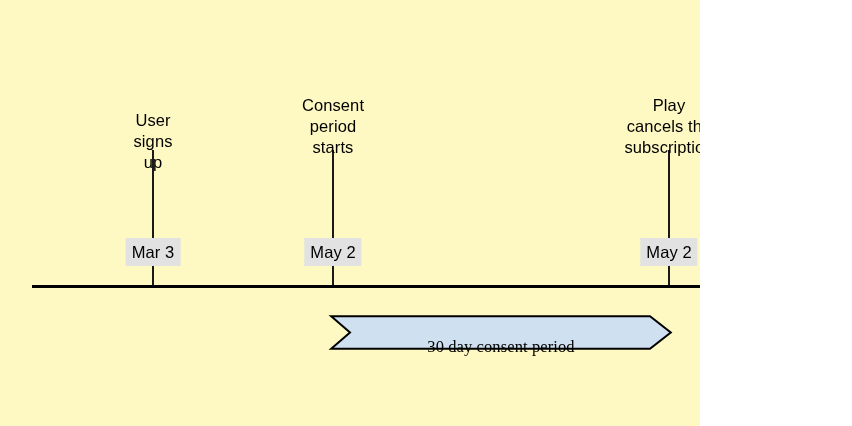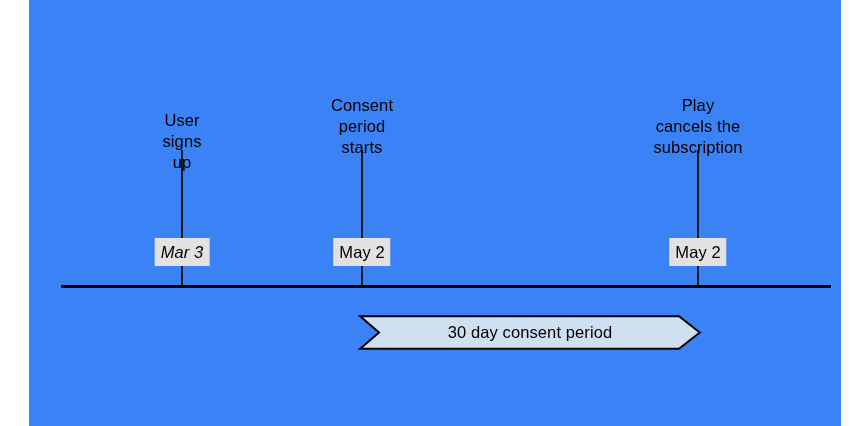--- a/index.html
+++ b/index.html
@@ -6,25 +6,24 @@
     margin: 0;
     padding: 0;
     background: #ffffff;
   }
   body {
     font-family: "Liberation Sans", sans-serif;
     -webkit-font-smoothing: antialiased;
   }
   #canvas {
     position: relative;
-    width: 812px;
+    width: 700px;
     height: 426px;
-    background: #3b82f6;
+    background: #fef9c3;
     overflow: hidden;
-    margin-left: 29px;
   }
 
   
   .axis-line {
     position: absolute;
     background: #000000;
     height: 3px;
     border-radius: 0;
   }
 
@@ -85,37 +84,37 @@
 </head>
 <body>
 
 <div id="canvas">
 
   <div class="axis-line" id="axis" style="left: 32px; width: 770px; top: 285px; height: 3px; background: rgb(0, 0, 0);"></div>
 
   <div class="marker" id="marker-0" style="left: 153px;">
     <div class="tick" style="left: -1px; top: 150px; height: 135px; background: rgb(26, 26, 26);"></div>
     <div class="marker-label" style="left: 0px; top: 110px; color: rgb(0, 0, 0);">User signs up</div>
-    <div class="date-chip" style="left: 0px; top: 238px; background: rgb(226, 226, 226); color: rgb(0, 0, 0); font-style: italic;">Mar 3</div>
+    <div class="date-chip" style="left: 0px; top: 238px; background: rgb(226, 226, 226); color: rgb(0, 0, 0);">Mar 3</div>
   </div>
 
   <div class="marker" id="marker-1" style="left: 333px;">
     <div class="tick" style="left: -1px; top: 150px; height: 135px; background: rgb(26, 26, 26);"></div>
     <div class="marker-label" style="left: 0px; top: 95px; color: rgb(0, 0, 0); text-align: center;">Consent period
 starts</div>
     <div class="date-chip" style="left: 0px; top: 238px; background: rgb(226, 226, 226); color: rgb(0, 0, 0);">May 2</div>
   </div>
 
   <div class="marker" id="marker-2" style="left: 669px;">
     <div class="tick" style="left: -1px; top: 150px; height: 135px; background: rgb(26, 26, 26);"></div>
     <div class="marker-label" style="left: 0px; top: 95px; color: rgb(0, 0, 0);">Play cancels the
 subscription</div>
     <div class="date-chip" style="left: 0px; top: 238px; background: rgb(226, 226, 226); color: rgb(0, 0, 0);">May 2</div>
   </div>
 
   <div class="banner" id="banner" style="left: 330px; top: 315px; width: 342px; height: 35px;">
     <svg id="banner-svg" width="342" height="35" viewBox="0 0 342 35">
       <polygon id="banner-poly" points="1.2,1.2 320,1.2 340.8,17.5 320,33.8 1.2,33.8 20,17.5" fill="#cfe0f0" stroke="#000000" stroke-width="2" stroke-linejoin="miter"></polygon>
     </svg>
-    <div class="banner-text" id="banner-text" style="top: 7px; color: rgb(0, 0, 0);">30 day consent period</div>
+    <div class="banner-text" id="banner-text" style="top: 22px; color: rgb(0, 0, 0); font-family: Liberation Serif, serif;">30 day consent period</div>
   </div>
 
 </div>
 
 </body></html>

